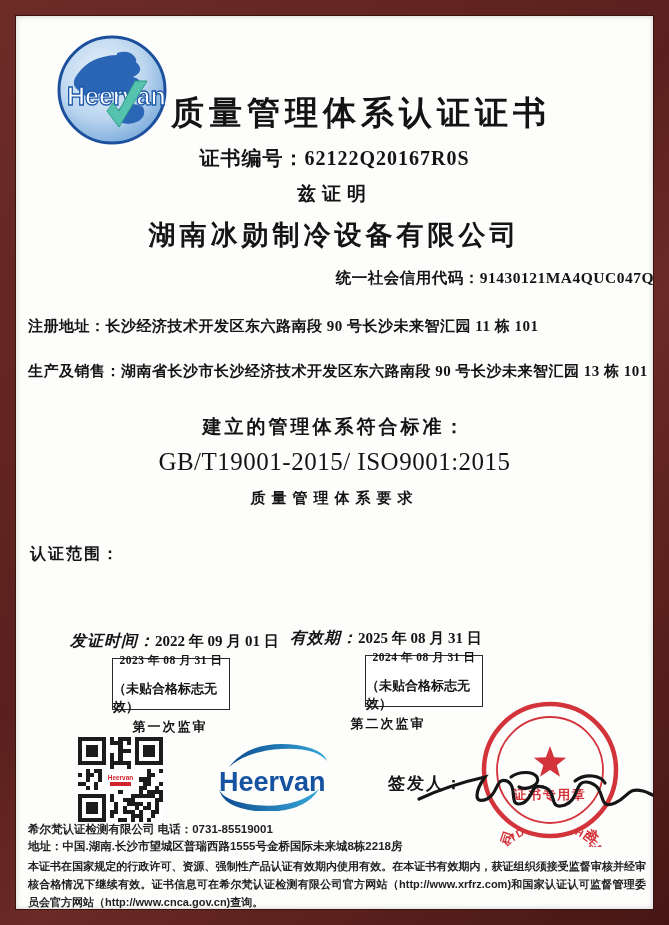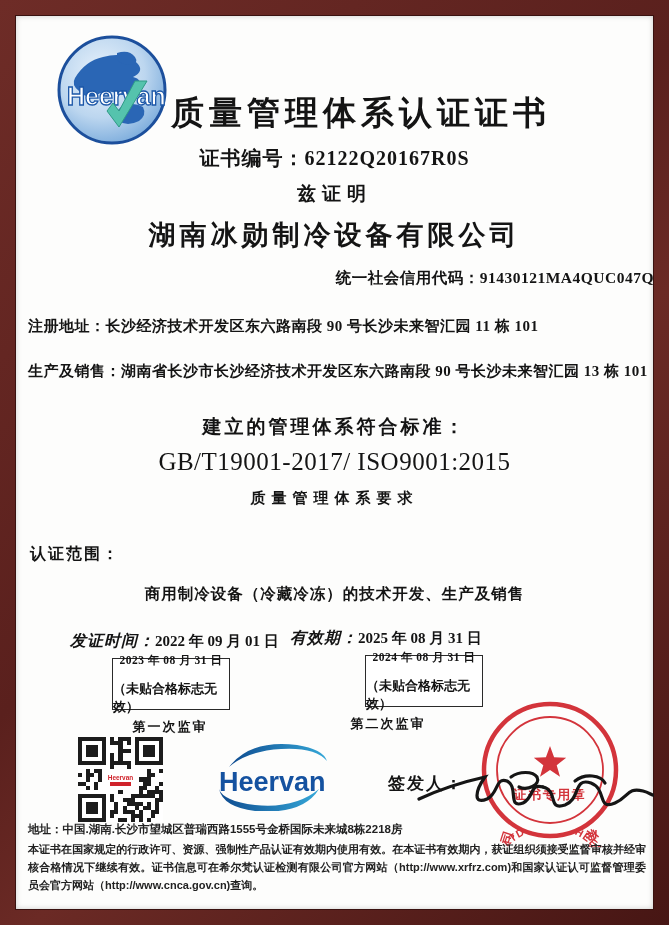--- a/index.html
+++ b/index.html
@@ -95,25 +95,24 @@
 
     <div class="abs addr reg">
       <span>注册地址：</span><span>长沙经济技术开发区东六路南段 90 号长沙未来智汇园 11 栋 101</span>
     </div>
 
     <div class="abs addr audit">
       <span>生产及销售：</span><span>湖南省长沙市长沙经济技术开发区东六路南段 90 号长沙未来智汇园 13 栋 101</span>
     </div>
 
     <div class="abs ctr std-head">建立的管理体系符合标准：</div>
-    <div class="abs ctr std-code">GB/T19001-2017/ ISO9001:2015</div>
+    <div class="abs ctr std-code">GB/T19001-2015/ ISO9001:2015</div>
     <div class="abs ctr std-name">质量管理体系要求</div>
 
     <div class="abs scope-label">认证范围：</div>
-    <div class="abs ctr scope-text">商用制冷设备（冷藏冷冻）的技术开发、生产及销售</div>
 
     <div class="abs date-line issue">
       <b>发证时间：</b><span>2022 年 09 月 01 日</span>
     </div>
     <div class="abs date-line valid">
       <b>有效期：</b><span>2025 年 08 月 31 日</span>
     </div>
 
     <div class="abs audit-box box1">
       <span class="d">2023 年 08 月 31 日</span>
@@ -278,18 +277,19 @@
     <svg class="abs sig" viewBox="0 0 245 90">
       <g fill="none" stroke="#151515" stroke-width="3.2" stroke-linecap="round">
         <path d="M4 52 C 30 40, 52 34, 70 30 C 60 44, 58 58, 72 52 C 84 46, 80 30, 92 34 C 104 40, 92 62, 108 56 C 120 50, 114 36, 128 40"></path>
         <path d="M128 40 C 144 44, 132 64, 150 58 C 166 52, 158 30, 176 36 C 192 42, 182 64, 200 56 C 214 50, 212 40, 228 44 C 236 46, 238 50, 242 48"></path>
         <path d="M96 30 C 104 24, 118 24, 122 30 C 126 38, 112 44, 104 40"></path>
         <path d="M160 34 C 170 26, 186 28, 190 36"></path>
       </g>
     </svg>
 
     <div class="abs footer">
+      <div class="l1">希尔梵认证检测有限公司  电话：0731-85519001</div>
       <div class="l2">地址：中国.湖南.长沙市望城区普瑞西路1555号金桥国际未来城8栋2218房</div>
       <div class="para">本证书在国家规定的行政许可、资源、强制性产品认证有效期内使用有效。在本证书有效期内，获证组织须接受监督审核并经审核合格情况下继续有效。证书信息可在希尔梵认证检测有限公司官方网站（http://www.xrfrz.com)和国家认证认可监督管理委员会官方网站（http://www.cnca.gov.cn)查询。</div>
     </div>
 
   </div>
 </div>
 
 </body></html>

